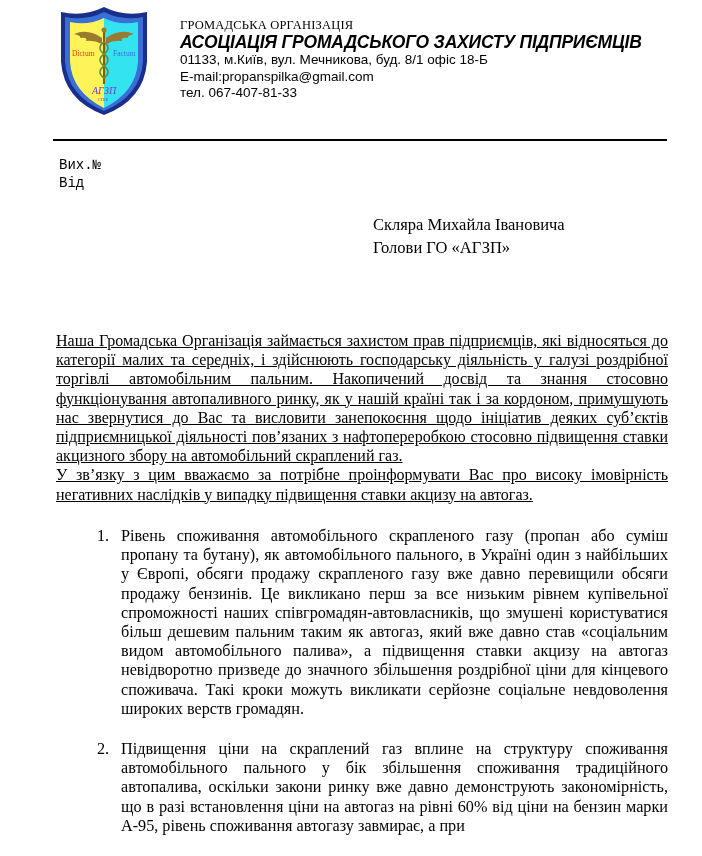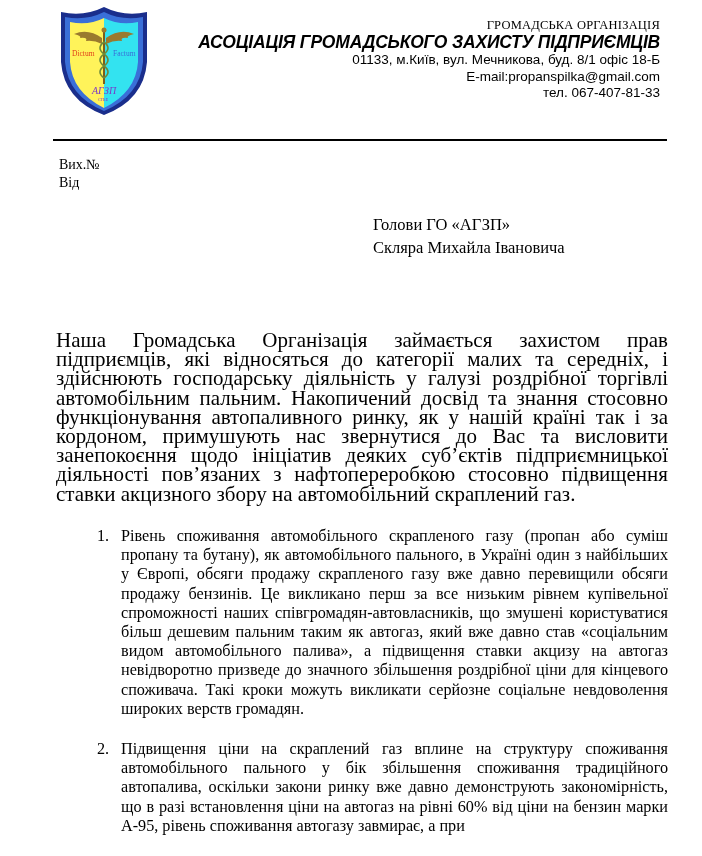--- a/index.html
+++ b/index.html
@@ -1,31 +1,31 @@
 <!DOCTYPE html>
 <html><head>
 <meta charset="utf-8">
 <style>
   html, body { margin: 0; padding: 0; background: #ffffff; }
   body { width: 702px; height: 856px; position: relative; overflow: hidden; color: #000; }
 
   .logo { position: absolute; left: 58px; top: 4px; width: 92px; height: 112px; }
 
-  .letterhead { position: absolute; left: 180px; top: 18px; width: 480px; text-align: right; }
+  .letterhead { position: absolute; left: 180px; top: 18px; width: 480px; text-align: left; }
   .lh-org-type { font-family: "Liberation Serif", serif; font-size: 12.5px; line-height: 14px; letter-spacing: 0.2px; }
   .lh-org-name { font-family: "Liberation Sans", sans-serif; font-weight: bold; font-size: 17.5px; line-height: 20px; letter-spacing: -0.2px; font-style: italic; }
   .lh-line { font-family: "Liberation Sans", sans-serif; font-size: 13.5px; line-height: 16.5px; }
 
   .rule { position: absolute; left: 53px; top: 139px; width: 614px; height: 0; border-top: 2px solid #000; }
 
-  .outgoing { position: absolute; left: 59px; top: 156px; font-family: Liberation Serif, serif; font-size: 14px; line-height: 18px; }
+  .outgoing { position: absolute; left: 59px; top: 156px; font-family: Liberation Mono, monospace; font-size: 14px; line-height: 18px; }
 
   .addressee { position: absolute; left: 373px; top: 213px; font-family: "Liberation Serif", serif; font-size: 16.5px; line-height: 23px; }
 
-  .body { position: absolute; left: 56px; top: 331px; width: 612px; font-family: "Liberation Serif", serif; font-size: 21px; line-height: 19.2px; text-align: justify; }
+  .body { position: absolute; left: 56px; top: 331px; width: 612px; font-family: "Liberation Serif", serif; font-size: 16px; line-height: 19.2px; text-align: justify; text-decoration: underline; }
   .body p { margin: 0; }
 
   .list { position: absolute; left: 97px; width: 571px; font-family: "Liberation Serif", serif; font-size: 16.2px; line-height: 19.2px; text-align: justify; }
   .list-item { position: relative; padding-left: 24px; }
   .list-num { position: absolute; left: 0; top: 0; }
   .item1 { top: 527px; }
   .item2 { top: 740px; }
 </style>
 </head>
 <body>
@@ -66,26 +66,27 @@
 </div>
 
 <div class="rule"></div>
 
 <div class="outgoing">
   <div>Вих.№</div>
   <div>Від</div>
 </div>
 
 <div class="addressee">
+  <div>Скляра Михайла Івановича</div>
   <div>Голови  ГО «АГЗП»</div>
-  <div>Скляра Михайла Івановича</div>
 </div>
 
 <div class="body">
   <p>Наша Громадська Організація  займається захистом прав підприємців, які відносяться до категорії малих та середніх, і здійснюють господарську діяльність у галузі роздрібної торгівлі автомобільним пальним. Накопичений досвід та знання стосовно функціонування автопаливного ринку,  як у нашій країні так і за кордоном, примушують нас звернутися до Вас та висловити занепокоєння щодо ініціатив деяких суб’єктів підприємницької діяльності пов’язаних з нафтопереробкою стосовно підвищення ставки акцизного збору на автомобільний скраплений газ.</p>
+  <p>У зв’язку з цим вважаємо за потрібне проінформувати Вас про високу імовірність негативних наслідків у випадку підвищення ставки акцизу на автогаз.</p>
 </div>
 
 <div class="list item1">
   <div class="list-item">
     <span class="list-num">1.</span>
     <span>Рівень споживання автомобільного скрапленого газу (пропан або суміш пропану та бутану), як автомобільного пального, в Україні один з найбільших у Європі, обсяги продажу скрапленого газу вже давно перевищили обсяги продажу бензинів. Це викликано перш за все низьким рівнем купівельної спроможності наших співгромадян-автовласників, що змушені користуватися більш дешевим пальним таким як автогаз, який вже давно став «соціальним видом автомобільного палива», а підвищення ставки акцизу на автогаз  невідворотно призведе до значного збільшення роздрібної ціни для кінцевого споживача. Такі кроки можуть викликати серйозне соціальне невдоволення широких верств громадян.</span>
   </div>
 </div>
 
 <div class="list item2">

